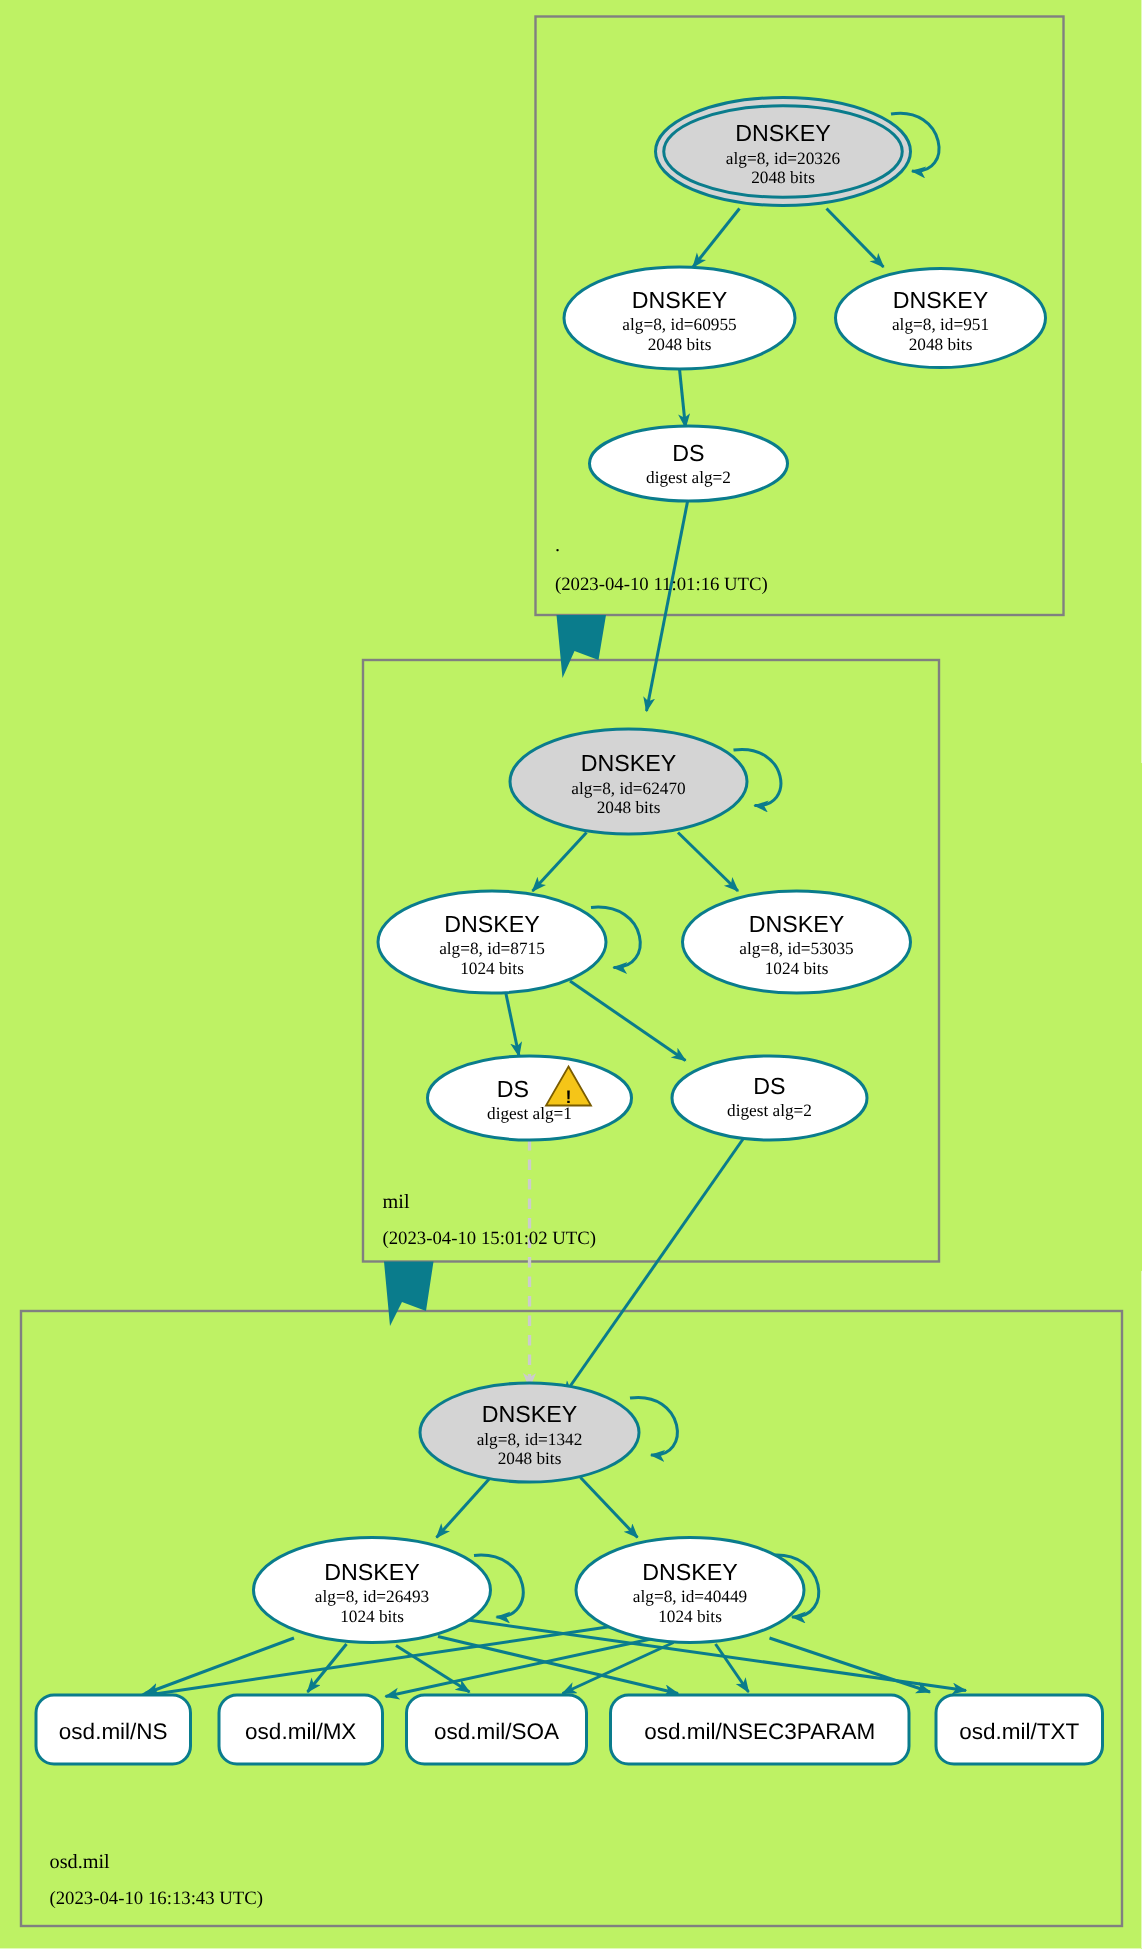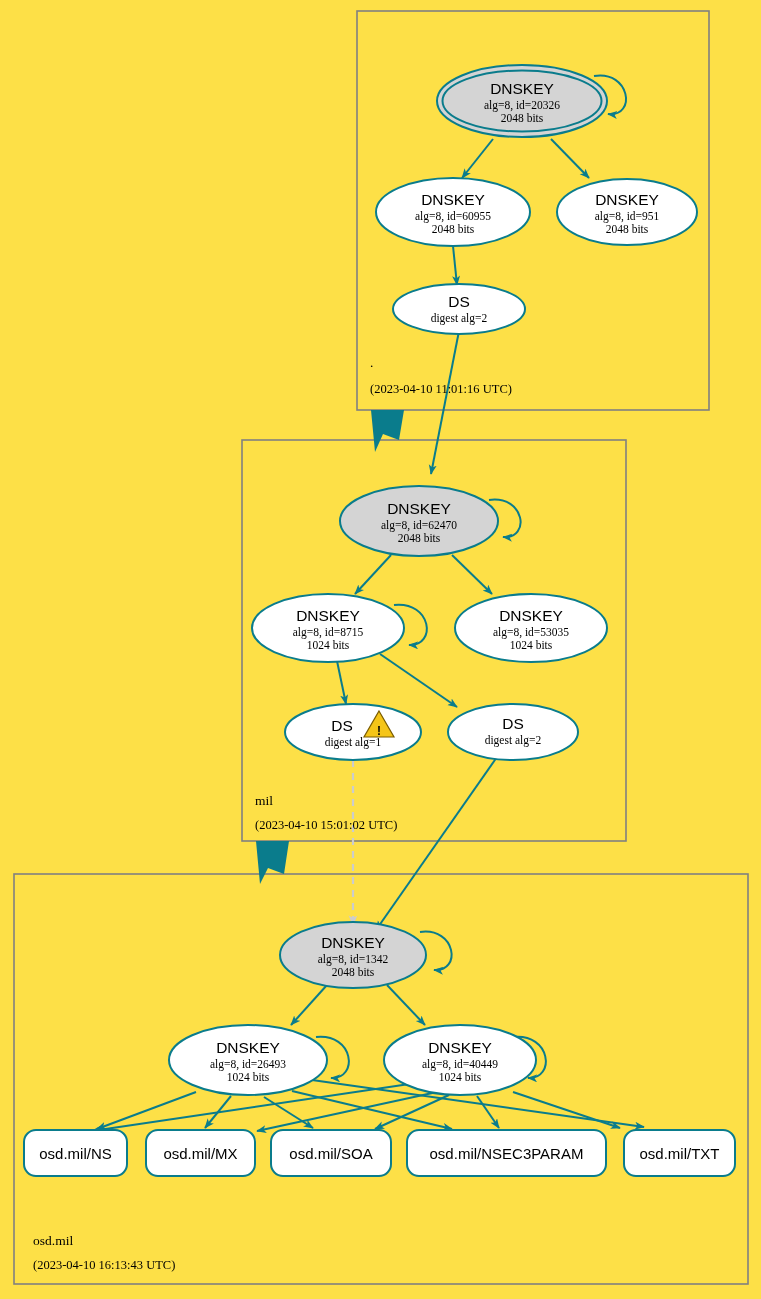--- a/index.html
+++ b/index.html
@@ -1,17 +1,17 @@
 <!DOCTYPE html>
 <html><head>
 <meta charset="utf-8">
 <style>
   html,body{margin:0;padding:0;background:#ffffff;}
   body{font-family:"Liberation Sans",sans-serif;}
-  #stage{position:relative;width:761px;height:1299px;background:#fde047;overflow:hidden;}
+  #stage{position:relative;width:761px;height:1299px;background:#bef264;overflow:hidden;}
   svg{display:block;}
   .zone-box{fill:none;stroke:#808080;stroke-width:1.6;}
   .node-ell{fill:#ffffff;stroke:#0a7c8c;stroke-width:2;}
   .node-ell.gray{fill:#d4d4d4;}
   .node-rect{fill:#ffffff;stroke:#0a7c8c;stroke-width:2;}
   .edge{fill:none;stroke:#0a7c8c;stroke-width:2;}
   .edge-thick{fill:#0a7c8c;stroke:none;}
   .edge-dash{fill:none;stroke:#cccccc;stroke-width:2.2;stroke-dasharray:7 6;}
   .t-title{font-family:"Liberation Sans",sans-serif;font-size:15.5px;fill:#000;text-anchor:middle;}
   .t-sub{font-family:"Liberation Serif",serif;font-size:11.5px;fill:#000;text-anchor:middle;}

